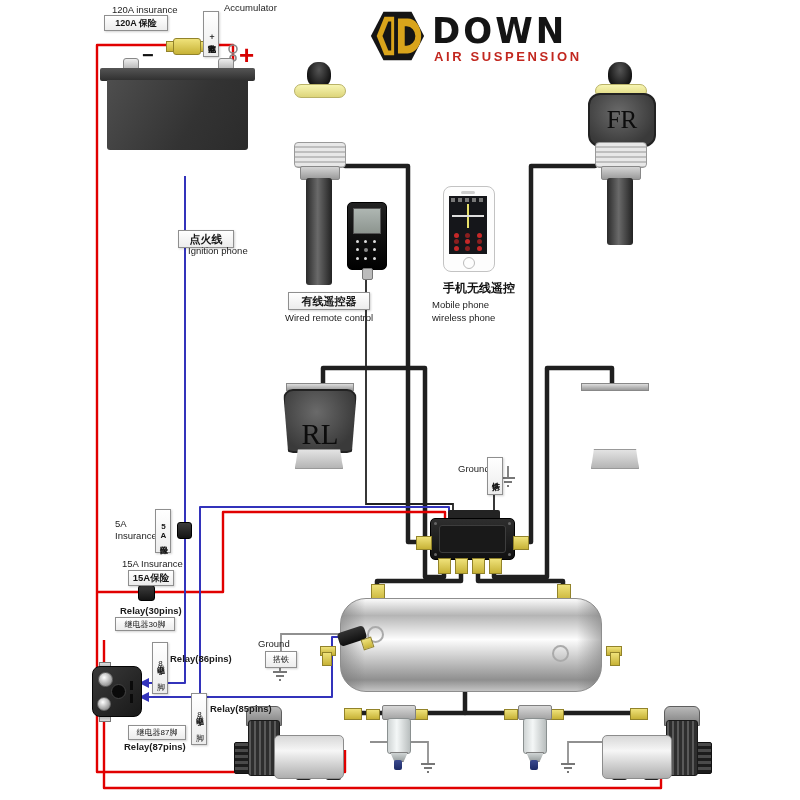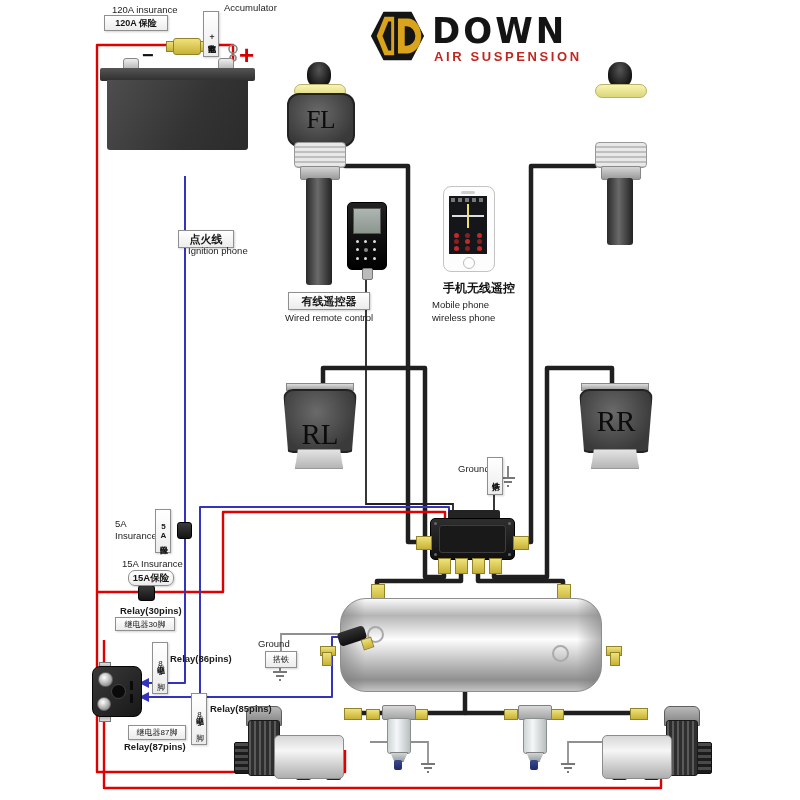--- a/index.html
+++ b/index.html
@@ -112,29 +112,29 @@
 
   <div class="comp" style="left:123px;top:58px;width:14px;height:12px;background:linear-gradient(#eee,#aaa);border:1px solid #888;border-radius:3px 3px 0 0;"></div>
   <div class="comp" style="left:218px;top:58px;width:14px;height:12px;background:linear-gradient(#eee,#aaa);border:1px solid #888;border-radius:3px 3px 0 0;"></div>
   <div class="comp" style="left:100px;top:68px;width:155px;height:13px;background:linear-gradient(#555,#2e2e2e);border-radius:2px;"></div>
   <div class="comp" style="left:107px;top:80px;width:141px;height:70px;background:linear-gradient(120deg,#4e4e4e,#333 60%,#2b2b2b);border-radius:0 0 3px 3px;"></div>
   <div class="lbl" style="left:142px;top:44px;font-size:20px;font-weight:bold;color:#111;">−</div>
   <div class="lbl" style="left:239px;top:40px;font-size:26px;font-weight:bold;color:#d60000;">+</div>
 
   <div class="comp bumper" style="left:307px;top:62px;width:24px;height:26px;"></div>
   <div class="comp yring" style="left:294px;top:84px;width:50px;height:12px;"></div>
-  <div class="comp bagbody" style="left:287px;top:93px;width:64px;height:50px;border-radius:12px;">
-    <span class="serif" style="font-size:25px;color:#0c0c0c;">FL</span>
-  </div>
   <div class="comp collar" style="left:294px;top:142px;width:50px;height:24px;"></div>
   <div class="comp" style="left:300px;top:166px;width:38px;height:12px;background:linear-gradient(#d5d5d5,#9a9a9a);border:1px solid #888;border-radius:2px;"></div>
   <div class="comp shockbody" style="left:306px;top:178px;width:26px;height:107px;"></div>
 
   <div class="comp bumper" style="left:608px;top:62px;width:24px;height:26px;"></div>
   <div class="comp yring" style="left:595px;top:84px;width:50px;height:12px;"></div>
+  <div class="comp bagbody" style="left:588px;top:93px;width:64px;height:50px;border-radius:12px;">
+    <span class="serif" style="font-size:25px;color:#0c0c0c;">FR</span>
+  </div>
   <div class="comp collar" style="left:595px;top:142px;width:50px;height:24px;"></div>
   <div class="comp" style="left:601px;top:166px;width:38px;height:12px;background:linear-gradient(#d5d5d5,#9a9a9a);border:1px solid #888;border-radius:2px;"></div>
   <div class="comp shockbody" style="left:607px;top:178px;width:26px;height:67px;"></div>
 
   <div class="lbl box" style="left:178px;top:230px;width:54px;height:16px;font-size:11px;">点火线</div>
   <div class="lbl en" style="left:188px;top:245px;">Ignition phone</div>
 
   <div class="comp" style="left:347px;top:202px;width:38px;height:66px;background:linear-gradient(#222,#000);border-radius:5px;border:1px solid #000;"></div>
   <div class="comp" style="left:353px;top:208px;width:26px;height:24px;background:linear-gradient(#aeb6b2,#8d958f);border:1px solid #555;"></div>
   <div class="comp" style="left:353px;top:237px;width:26px;height:26px;display:grid;grid-template-columns:repeat(3,1fr);place-items:center;">
@@ -175,23 +175,20 @@
   <div class="lbl en" style="left:432px;top:299px;">Mobile phone</div>
   <div class="lbl en" style="left:432px;top:312px;">wireless phone</div>
 
   <div class="comp" style="left:286px;top:383px;width:66px;height:6px;background:linear-gradient(#ddd,#999);border:1px solid #888;"></div>
   <div class="comp bagbody" style="left:283px;top:389px;width:70px;height:60px;border-radius:10px;clip-path:polygon(0 0,100% 0,93% 100%,7% 100%);align-items:flex-end;">
     <span class="serif" style="font-size:29px;color:#0c0c0c;">RL</span>
   </div>
   <div class="comp" style="left:295px;top:449px;width:46px;height:18px;background:linear-gradient(#e3e3e3,#b5b5b5);border:1px solid #999;clip-path:polygon(6% 0,94% 0,100% 100%,0 100%);"></div>
 
   <div class="comp" style="left:581px;top:383px;width:66px;height:6px;background:linear-gradient(#ddd,#999);border:1px solid #888;"></div>
-  <div class="comp bagbody" style="left:579px;top:389px;width:70px;height:60px;border-radius:10px;clip-path:polygon(0 0,100% 0,93% 100%,7% 100%);">
-    <span class="serif" style="font-size:29px;color:#0c0c0c;">RR</span>
-  </div>
   <div class="comp" style="left:591px;top:449px;width:46px;height:18px;background:linear-gradient(#e3e3e3,#b5b5b5);border:1px solid #999;clip-path:polygon(6% 0,94% 0,100% 100%,0 100%);"></div>
 
   <div class="lbl en" style="left:458px;top:463px;">Ground</div>
   <div class="lbl box vtext" style="left:487px;top:457px;width:14px;height:36px;font-size:8px;font-weight:bold;">搭铁</div>
 
   <div class="comp" style="left:448px;top:510px;width:52px;height:10px;background:#232323;border-radius:2px;"></div>
   <div class="comp" style="left:430px;top:518px;width:83px;height:40px;background:linear-gradient(#2e2e2e,#101010);border:1px solid #000;border-radius:5px;">
     <div style="position:absolute;left:8px;top:6px;right:8px;bottom:6px;border:1px solid #3d3d3d;border-radius:3px;background:#191919;"></div>
     <i style="position:absolute;left:3px;top:3px;width:3px;height:3px;border-radius:50%;background:#666;"></i>
     <i style="position:absolute;right:3px;top:3px;width:3px;height:3px;border-radius:50%;background:#666;"></i>
@@ -204,21 +201,21 @@
   <div class="comp brass" style="left:455px;top:558px;width:11px;height:14px;"></div>
   <div class="comp brass" style="left:472px;top:558px;width:11px;height:14px;"></div>
   <div class="comp brass" style="left:489px;top:558px;width:11px;height:14px;"></div>
 
   <div class="lbl en" style="left:115px;top:518px;">5A</div>
   <div class="lbl en" style="left:115px;top:530px;">Insurance</div>
   <div class="lbl box vtext" style="left:155px;top:509px;width:14px;height:42px;font-size:8px;font-weight:bold;">5A保险</div>
   <div class="comp fuseblk" style="left:177px;top:522px;width:13px;height:15px;"></div>
 
   <div class="lbl en" style="left:122px;top:558px;">15A Insurance</div>
-  <div class="lbl box" style="left:128px;top:570px;width:44px;height:14px;font-size:9.5px;border-radius:7px;">15A保险</div>
+  <div class="lbl box" style="left:128px;top:570px;width:44px;height:14px;font-size:9.5px;">15A保险</div>
   <div class="comp fuseblk" style="left:138px;top:585px;width:15px;height:14px;"></div>
 
   <div class="lbl en sb" style="left:120px;top:605px;">Relay(30pins)</div>
   <div class="lbl box" style="left:115px;top:617px;width:58px;height:12px;font-size:8px;font-weight:normal;">继电器30脚</div>
 
   <div class="lbl box vtext" style="left:152px;top:642px;width:14px;height:50px;font-size:8px;font-weight:normal;">继电器86脚</div>
   <div class="lbl en sb" style="left:170px;top:653px;">Relay(86pins)</div>
 
   <div class="lbl box vtext" style="left:191px;top:693px;width:14px;height:50px;font-size:8px;font-weight:normal;">继电器85脚</div>
   <div class="lbl en sb" style="left:210px;top:703px;">Relay(85pins)</div>

